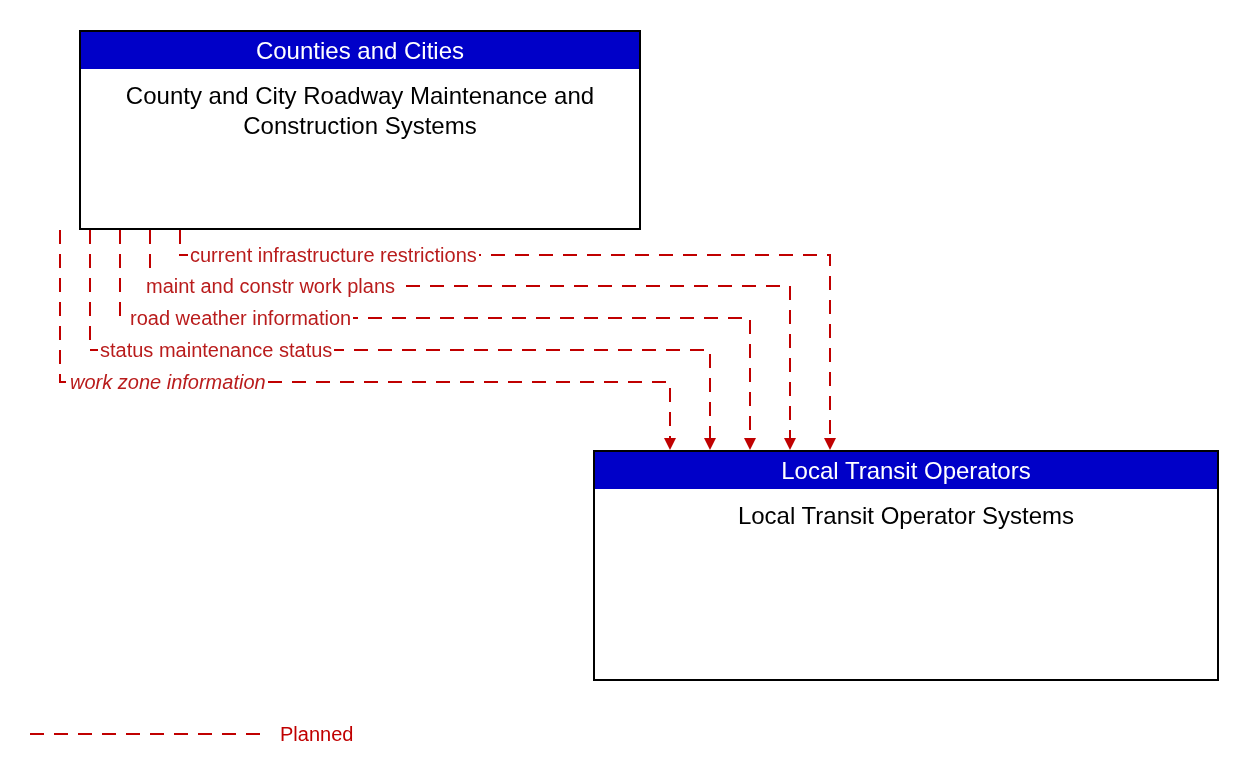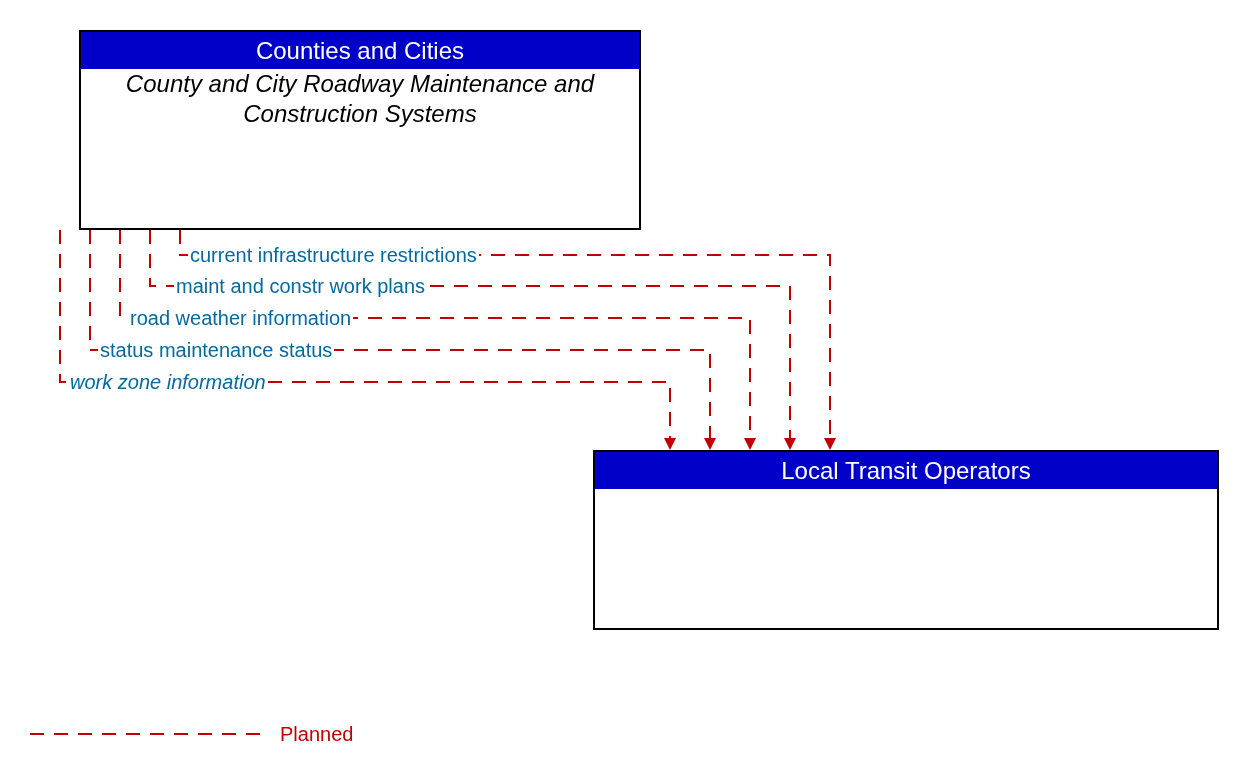--- a/index.html
+++ b/index.html
@@ -23,27 +23,26 @@
     color: #fff;
     text-align: center;
     font-size: 24px;
     line-height: 1.3;
     padding: 3px 4px 3px 4px;
   }
   .entity-body {
     text-align: center;
     font-size: 24px;
     line-height: 1.25;
-    padding: 0 8px;
+    padding: 12px 8px;
     color: #000;
-    font-style: italic;
   }
   .flow-label {
     position: absolute;
-    color: #0369a1;
+    color: #b91c1c;
     font-size: 20px;
     background: #fff;
     padding: 0 2px;
     white-space: nowrap;
     line-height: 1;
   }
   .legend-label {
     position: absolute;
     color: #c00000;
     font-size: 20px;
@@ -67,22 +66,23 @@
   }
 </style>
 </head>
 <body>
 
 <div class="entity" style="left:35px; top:30px; width:562px; height:200px;margin-left:44px;">
   <div class="entity-header">Counties and Cities</div>
   <div class="entity-body">County and City Roadway Maintenance and Construction Systems</div>
 </div>
 
-<div class="entity" style="left:593px; top:450px; width:626px; height:180px;">
+<div class="entity" style="left:593px; top:450px; width:626px; height:231px;">
   <div class="entity-header">Local Transit Operators</div>
+  <div class="entity-body">Local Transit Operator Systems</div>
 </div>
 
 <svg class="lines" viewBox="0 0 1252 778">
 
   <path class="flowline" d="M 180 230 L 180 255 L 830 255 L 830 440"></path>
   <polygon class="arrowhead" points="830,450 824,438 836,438"></polygon>
 
   <path class="flowline" d="M 150 230 L 150 286 L 790 286 L 790 440"></path>
   <polygon class="arrowhead" points="790,450 784,438 796,438"></polygon>
 
@@ -92,18 +92,18 @@
   <path class="flowline" d="M 90 230 L 90 350 L 710 350 L 710 440"></path>
   <polygon class="arrowhead" points="710,450 704,438 716,438"></polygon>
 
   <path class="flowline" d="M 60 230 L 60 382 L 670 382 L 670 440"></path>
   <polygon class="arrowhead" points="670,450 664,438 676,438"></polygon>
 
   <path class="flowline" d="M 30 734 L 260 734"></path>
 </svg>
 
 <div class="flow-label" style="left:188px; top:245px;">current infrastructure restrictions</div>
-<div class="flow-label" style="left:174px; top:276px;">maint and constr work plans</div>
+<div class="flow-label" style="left:144px; top:276px;">maint and constr work plans</div>
 <div class="flow-label" style="left:128px; top:308px;text-align:right;">road weather information</div>
 <div class="flow-label" style="left:98px;  top:340px;">status maintenance status</div>
 <div class="flow-label" style="left:68px;  top:372px;font-style:italic;">work zone information</div>
 
 <div class="legend-label" style="left:280px; top:723px;text-align:center;">Planned</div>
 
 </body></html>

